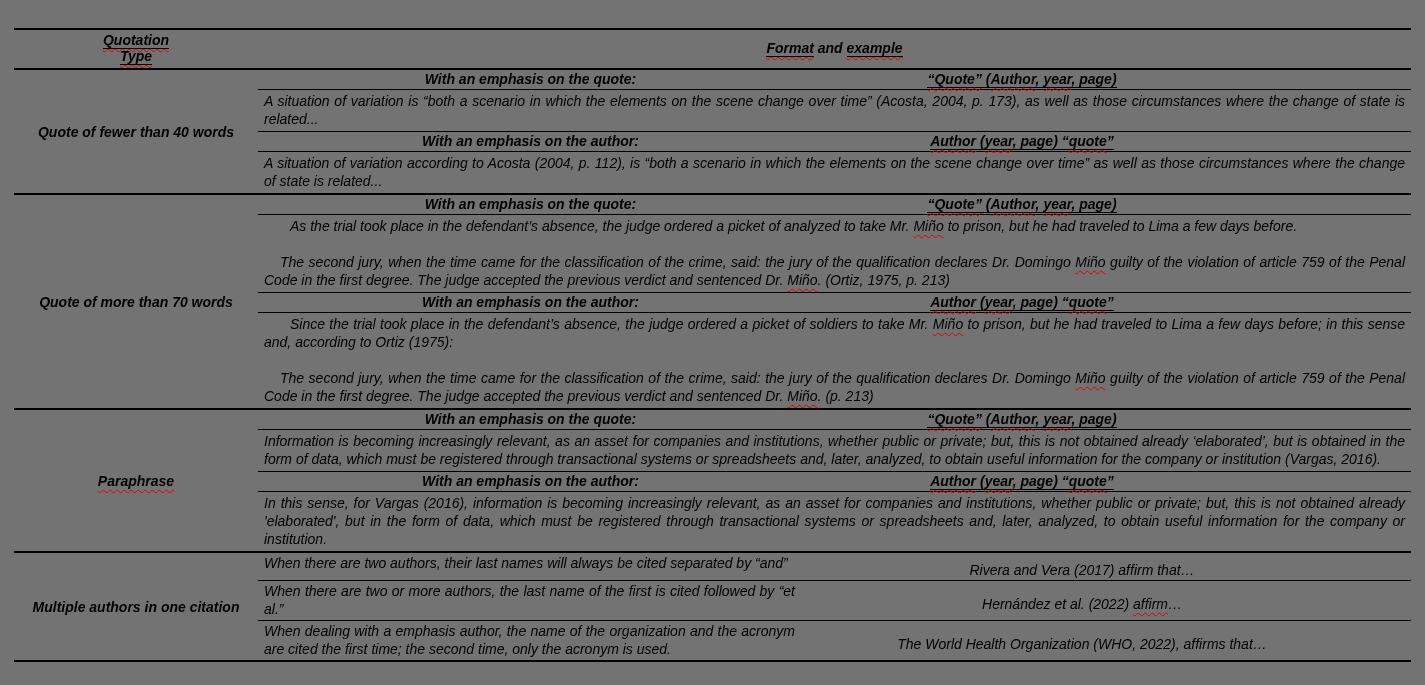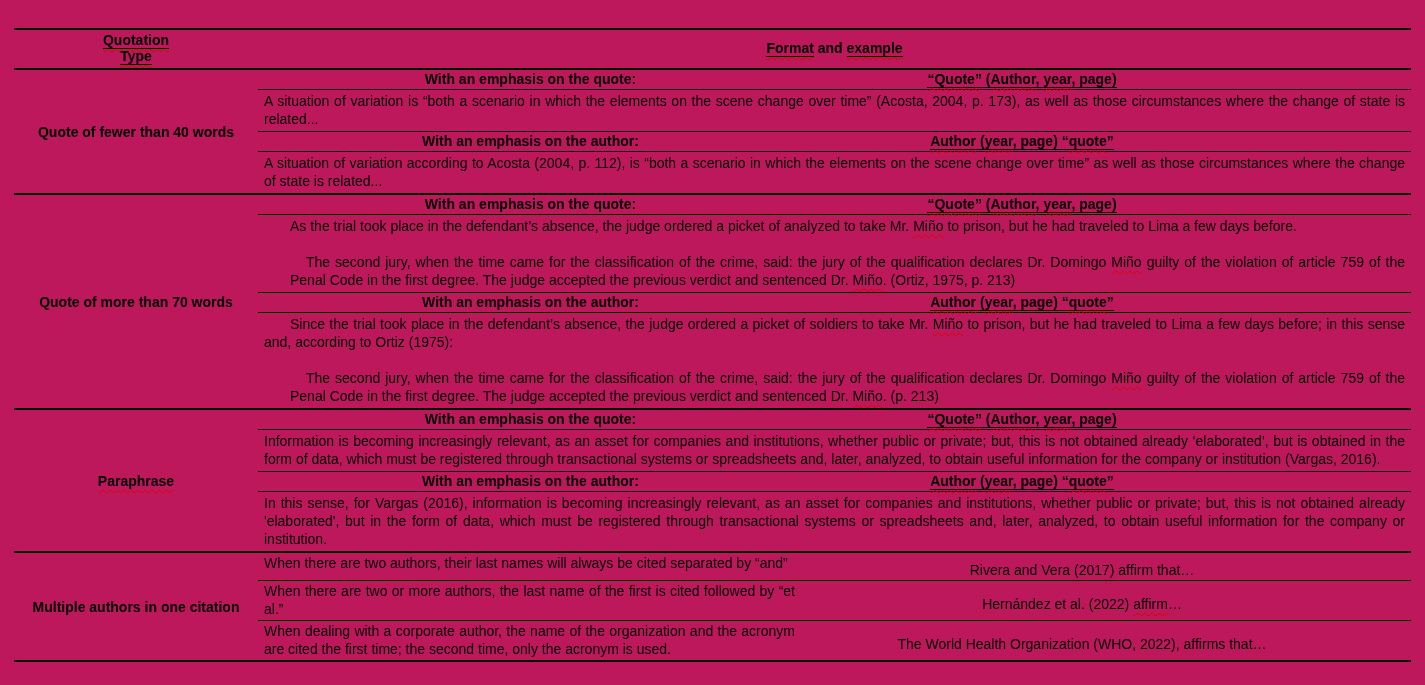--- a/index.html
+++ b/index.html
@@ -6,23 +6,24 @@
     margin: 0;
     padding: 0;
     background: #ffffff;
     font-family: "Liberation Sans", "DejaVu Sans", sans-serif;
     color: #000000;
   }
   .page {
     width: 1425px;
     height: 685px;
     overflow: hidden;
-    background: #be185d;
+    background: #737373;
     box-sizing: border-box;
     padding: 28px 14px 0 14px;
+    font-style: italic;
   }
   table.qtable {
     width: 1397px;
     border-collapse: collapse;
     table-layout: fixed;
     border-top: 2px solid #000;
     border-bottom: 2px solid #000;
     font-size: 14px;
     line-height: 18px;
   }
@@ -55,21 +56,21 @@
     vertical-align: middle;
     line-height: 17px;
     padding: 1px 0 1px 0;
     white-space: nowrap;
   }
   .sh.fmt { padding-right: 170px; }
 
   .body { padding: 2px 6px 3px 6px; }
   .body p { margin: 0; text-align: justify; }
   p.ind1 { text-indent: 26px; }
-  p.block { margin-top: 18px; margin-left: 26px; text-indent: 16px; }
+  p.block { margin-top: 18px; text-indent: 16px; }
 
   .rule {
     padding: 1px 8px 2px 6px;
     text-align: justify;
   }
   .ex {
     text-align: center;
     vertical-align: middle;
     padding: 8px 50px 1px 0;
   }
@@ -186,18 +187,18 @@
     <tr class="sec">
       <td class="c-type" rowspan="3">Multiple authors in one citation</td>
       <td class="rule">When there are two authors, their last names will always be cited separated by “and”</td>
       <td class="ex"><span>Rivera and Vera (2017) affirm that…</span></td>
     </tr>
     <tr class="inner">
       <td class="rule">When there are two or more authors, the last name of the first is cited followed by “et al.”</td>
       <td class="ex"><span>Hernández et al. (2022) </span><span class="sq">affirm</span><span>…</span></td>
     </tr>
     <tr class="inner">
-      <td class="rule">When dealing with a corporate author, the name of the organization and the acronym are cited the first time; the second time, only the acronym is used.</td>
+      <td class="rule">When dealing with a emphasis author, the name of the organization and the acronym are cited the first time; the second time, only the acronym is used.</td>
       <td class="ex"><span>The World Health Organization (WHO, 2022), affirms that…</span></td>
     </tr>
   </tbody>
     </table>
 </div>
 
 </body></html>

